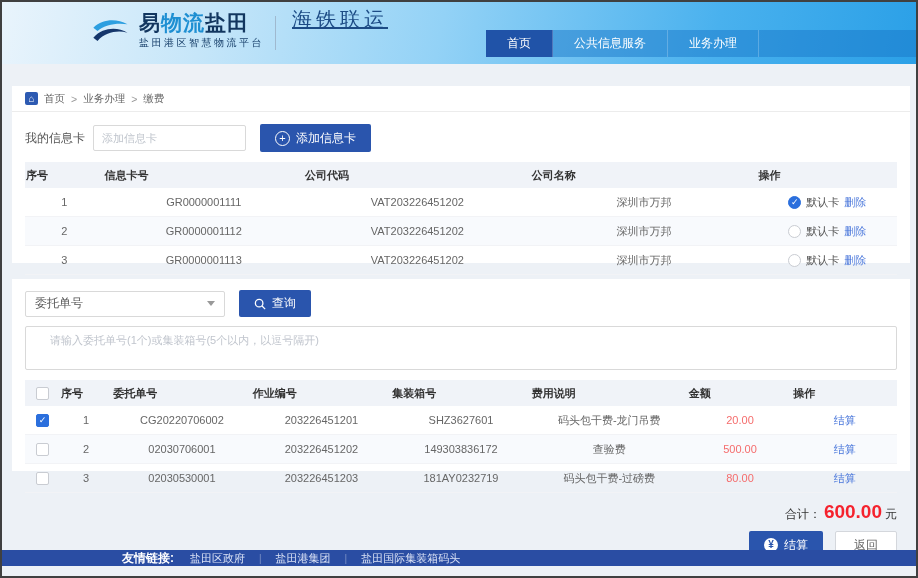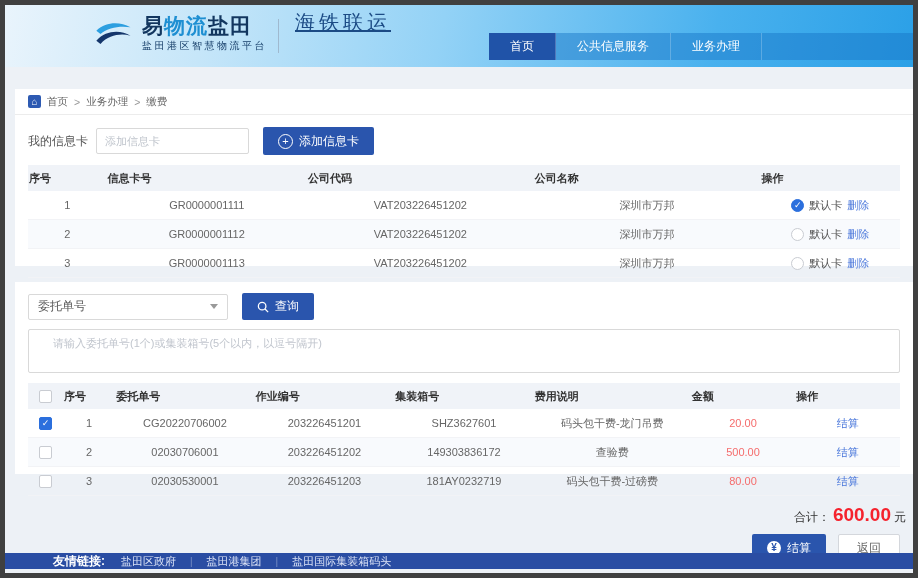--- a/index.html
+++ b/index.html
@@ -1,17 +1,17 @@
 <!DOCTYPE html>
 <html><head>
 <meta charset="utf-8">
 <style>
   html,body{margin:0;padding:0;}
   body{font-family:"Liberation Sans","DejaVu Sans",sans-serif;background:#fff;}
-  .stage{position:relative;width:918px;height:578px;background:#edf1f6;border:5px solid #404040;box-sizing:border-box;overflow:hidden;}
+  .stage{position:relative;width:918px;height:578px;background:#edf1f6;border:2px solid #404040;box-sizing:border-box;overflow:hidden;}
 
   
   .header{position:absolute;left:0;top:0;width:100%;height:62px;
     background:linear-gradient(100deg,#e9f4fc 0%,#c6e6f9 22%,#93d2f6 48%,#49b1ee 78%,#2ba0e7 100%);}
   .logo{position:absolute;left:88px;top:9px;display:flex;align-items:center;gap:9px;cursor:pointer;}
   .logo-title{font-size:21px;font-weight:bold;letter-spacing:1px;line-height:23px;}
   .lt-dark{color:#12365f;} .lt-blue{color:#1e8fd2;}
   .logo-subtitle{font-size:10px;color:#173f6a;letter-spacing:2.5px;margin-top:2px;}
   .hdr-divider{position:absolute;left:273px;top:14px;width:1px;height:34px;background:#9fb9cf;}
   .portal-name{position:absolute;left:290px;top:4px;font-size:20px;color:#1c4b85;
@@ -67,33 +67,33 @@
   .search-btn{margin-left:14px;height:27px;}
   .textarea{display:block;width:872px;height:44px;margin:9px 13px 0;border:1px solid #d9d9d9;border-radius:2px;
     box-sizing:border-box;resize:none;padding:6px 24px;font-size:11px;font-family:inherit;color:#333;outline:none;}
   .textarea::placeholder{color:#c0c5cd;}
 
   .cb{width:13px;height:13px;border:1px solid #c9ccd2;border-radius:2px;background:#fff;box-sizing:border-box;margin:0 auto;
     display:flex;align-items:center;justify-content:center;font-size:9px;color:#fff;line-height:1;cursor:pointer;}
   .cb.checked{background:#2b6fdd;border-color:#2b6fdd;}
 
   
-  .totalrow{width:872px;margin:8px 19px 0;text-align:right;}
+  .totalrow{width:872px;margin:8px 13px 0;text-align:right;}
   .total-label{font-size:12px;color:#333;}
   .total-value{font-size:19px;font-weight:bold;color:#f5222d;margin:0 3px;}
   .total-cur{font-size:12px;color:#333;}
   .btnrow{width:872px;margin:8px 13px 0;display:flex;justify-content:flex-end;gap:12px;}
   .yen-ico{width:14px;height:14px;border-radius:50%;background:#fff;color:#2a55ad;font-size:10px;font-weight:bold;
     display:flex;align-items:center;justify-content:center;line-height:1;}
   .btn-back{height:28px;padding:0 18px;background:#fff;border:1px solid #d4d7dc;border-radius:2px;
     color:#666;font-size:12px;cursor:pointer;font-family:inherit;}
 
   
   .footer{position:absolute;left:0;top:548px;width:100%;height:16px;background:#2a4da3;
-    display:flex;align-items:center;padding-left:48px;box-sizing:border-box;}
+    display:flex;align-items:center;padding-left:120px;box-sizing:border-box;}
   .f-label{color:#fff;font-size:12px;font-weight:bold;margin-right:16px;}
   .f-link{color:#d9e1f5;font-size:11px;cursor:pointer;text-decoration:none;}
   .f-sep{color:rgba(255,255,255,0.35);font-size:10px;margin:0 14px;}
 </style>
 </head>
 <body>
 
 <div class="stage">
 
   <div class="header">

